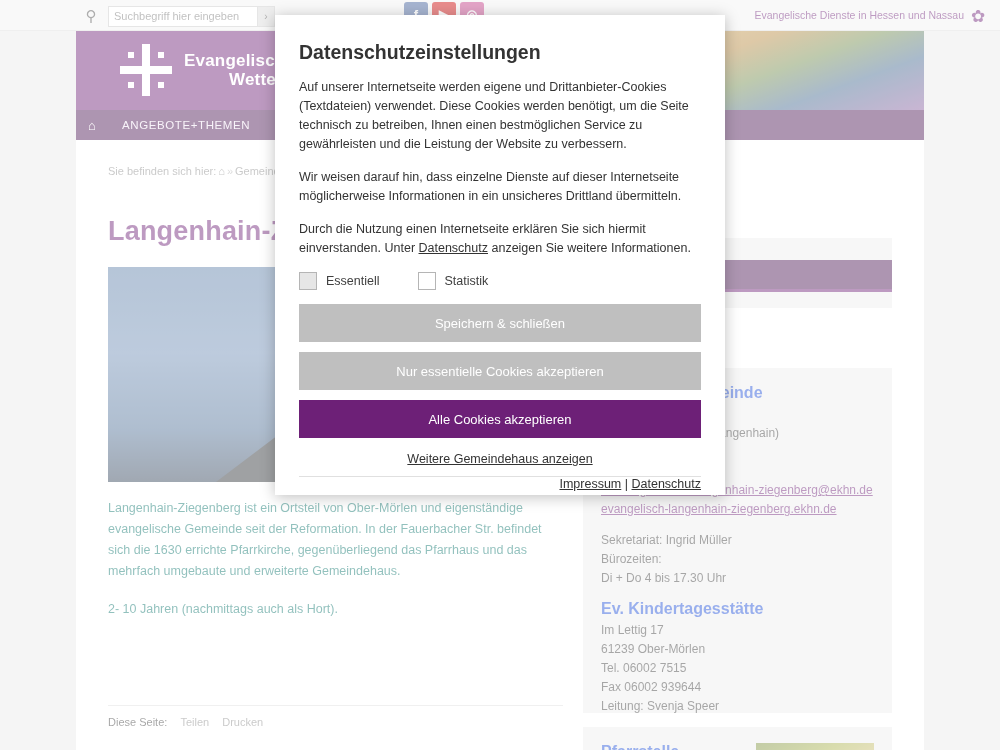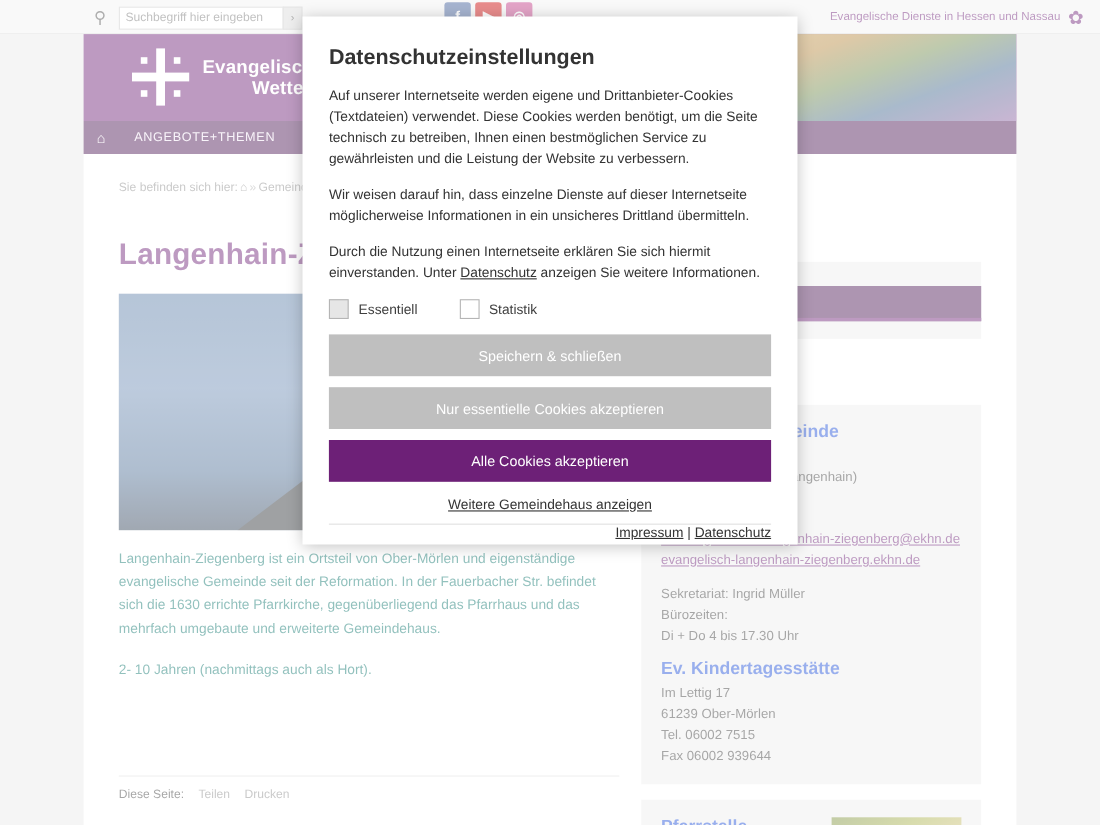--- a/index.html
+++ b/index.html
@@ -318,20 +318,21 @@
       <div class="side-gap"></div>
       <div class="side-line">Sekretariat: Ingrid  Müller</div>
       <div class="side-line">Bürozeiten:</div>
       <div class="side-line">Di  + Do 4 bis 17.30  Uhr</div>
       <div class="side-gap"></div>
       <div class="side-h">Ev. Kindertagesstätte</div>
       <div class="side-line">Im Lettig 17</div>
       <div class="side-line">61239 Ober-Mörlen</div>
       <div class="side-line">Tel. 06002 7515</div>
       <div class="side-line">Fax 06002 939644</div>
+      <div class="side-line">Leitung: Svenja Speer</div>
     </div>
 
     <div class="side-card side-bottom">
       <div class="side-h">Pfarrstelle</div>
       <div class="side-thumb"></div>
     </div>
 
   </div>
 
   <div class="overlay"></div>

